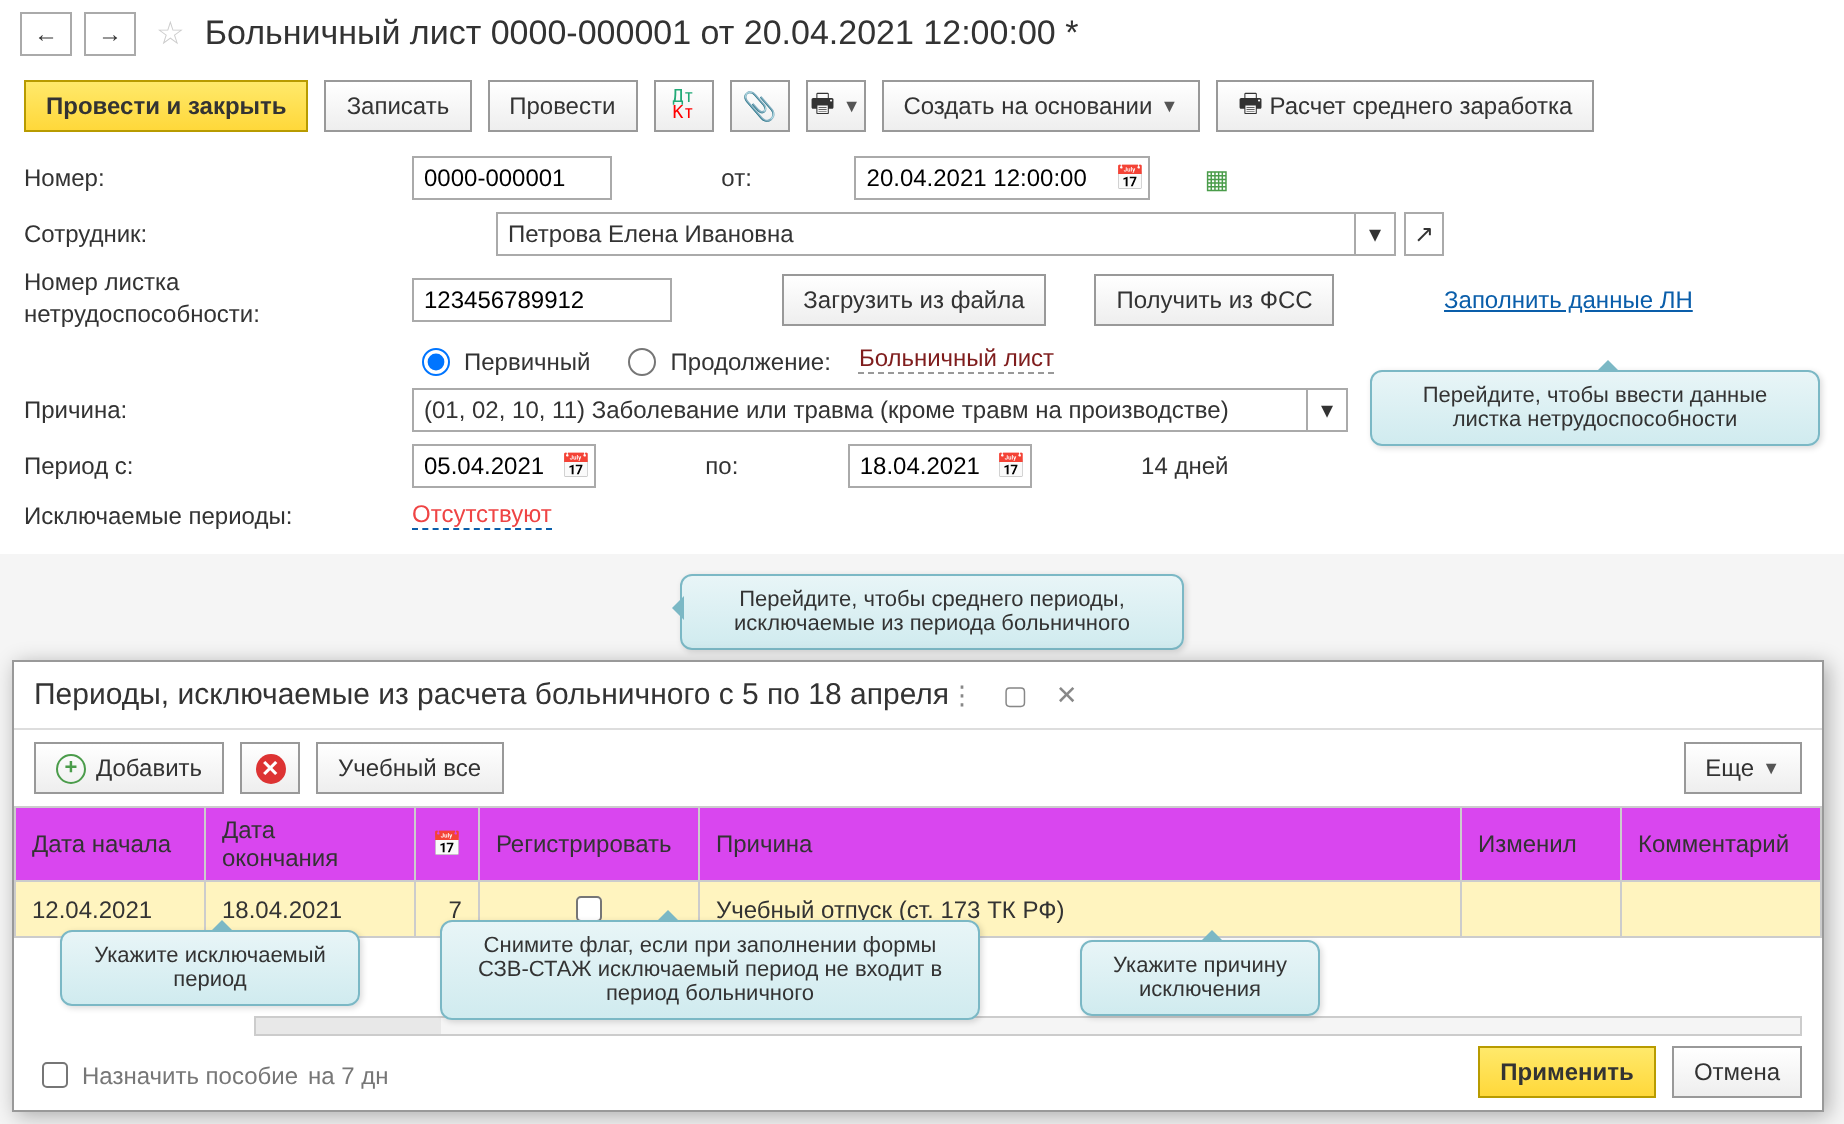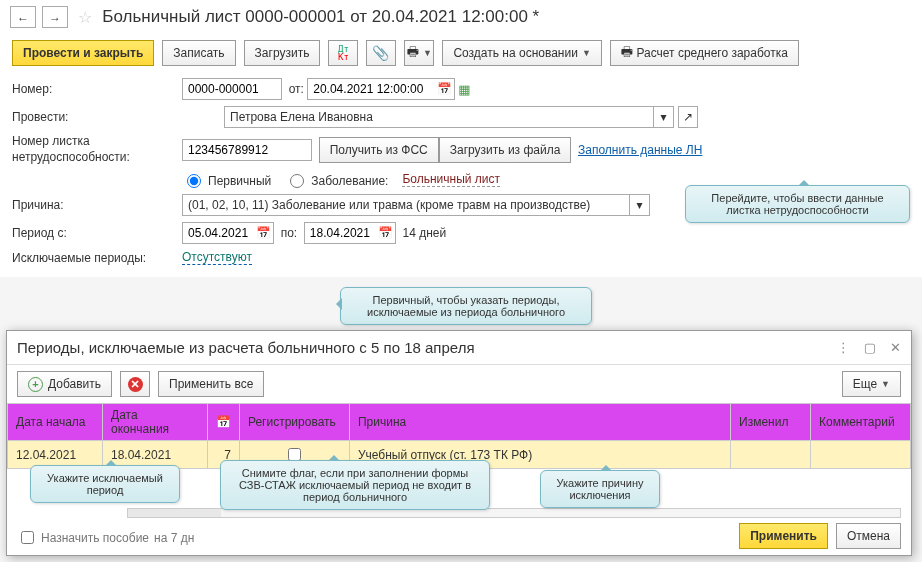--- a/index.html
+++ b/index.html
@@ -54,20 +54,21 @@
   border-color: #b89b00;
   font-weight: bold;
 }
 .btn-icon { width: 30px; justify-content: center; padding: 0; }
 .btn .arrow-down { font-size: 9px; margin-left: 4px; color: #555; }
 .form-area { padding: 6px 12px; background: #fff; }
 .form-row {
   display: flex;
   align-items: center;
   margin-bottom: 6px;
+  gap: 24px;
 }
 .label { width: 170px; }
 .label-wide { width: 170px; line-height: 1.3; }
 input[type="text"], select, .input {
   border: 1px solid #aaa;
   padding: 3px 5px;
   height: 22px;
   font-size: 12px;
   background: #fff;
 }
@@ -84,21 +85,21 @@
   background:#fff;
   width:20px;
   height:22px;
   display:flex;
   align-items:center;
   justify-content:center;
   cursor:pointer;
   border-left:none;
 }
 .link { color:#0a5eaa; text-decoration:underline; cursor:pointer; }
-.link-dashed { color:#0f766e; border-bottom:1px dashed #0a5eaa; cursor:pointer; }
+.link-dashed { color:#ef4444; border-bottom:1px dashed #0a5eaa; cursor:pointer; }
 .radio-row { display:flex; gap:14px; align-items:center; }
 .radio { display:flex; align-items:flex-end; gap:4px; }
 .radio input { width:14px; height:14px; }
 .rad-lbl-disabled { color:#7f1d1d; border-bottom:1px dashed #999; }
 .callout {
   background:linear-gradient(#e8f5f7,#d0ebef);
   border:1px solid #7bb8c5;
   border-radius:6px;
   padding:6px 10px;
   font-size:11px;
@@ -119,21 +120,21 @@
   position:absolute;
   left:6px; top:330px;
   width:906px; height:226px;
   background:#fff;
   border:1px solid #999;
   box-shadow:2px 2px 10px rgba(0,0,0,0.3);
 }
 .sw-header {
   display:flex;
   align-items:center;
-  justify-content:space-between;
+  justify-content:flex-start;
   padding:8px 10px;
   border-bottom:1px solid #ddd;
 }
 .sw-title { font-size:15px; }
 .sw-ctrl { display:flex; gap:14px; }
 .sw-ctrl span { cursor:pointer; color:#888; font-size:13px; }
 .sw-toolbar { display:flex; align-items:center; padding:6px 10px; gap:8px; }
 .btn-add { display:flex; align-items:center; gap:5px; }
 .circ-plus {
   width:15px;height:15px;border-radius:50%;border:1.5px solid #4b9c4b;
@@ -231,21 +232,21 @@
 <div class="header">
   <div class="nav-btn">←</div>
   <div class="nav-btn">→</div>
   <span class="star-icon">☆</span>
   <span class="title">Больничный лист 0000-000001 от 20.04.2021 12:00:00 *</span>
 </div>
 
 <div class="toolbar">
   <div class="btn btn-primary">Провести и закрыть</div>
   <div class="btn">Записать</div>
-  <div class="btn">Загрузить</div>
+  <div class="btn">Провести</div>
   <div class="btn btn-icon">
       <span class="dk-icon">
         <span class="b">Дт</span>
         <span class="r">Кт</span>
       </span>
     </div>
   <div class="btn btn-icon">
       <span class="icon-clip">📎</span>
     </div>
   <div class="btn btn-icon">
@@ -266,50 +267,50 @@
     <input type="text" style="width: 100px;" value="0000-000001">
     &nbsp;&nbsp;<span>от:</span>&nbsp;
     <div class="date-input">
       <input type="text" style="width: 128px;" value="20.04.2021 12:00:00">
       <span class="cal-icn">📅</span>
     </div>
     <span class="cal-ind icon-calendar-green">▦</span>
   </div>
 
   <div class="form-row">
-    <span class="label">Провести:</span>
+    <span class="label">Сотрудник:</span>
     <div class="emp-select">
       <div class="inp">
           <span>Петрова Елена Ивановна</span>
         </div>
       <div class="drop-btn">▾</div>
       <div class="drop-btn" style="border-left:1px solid #aaa;margin-left:4px">↗</div>
     </div>
   </div>
 
   <div class="form-row">
     <span class="label-wide">Номер листка нетрудоспособности:</span>
     <input type="text" style="width: 130px;" value="123456789912">
     &nbsp;&nbsp;
+    <div class="btn">Загрузить из файла</div>
     <div class="btn">Получить из ФСС</div>
-    <div class="btn">Загрузить из файла</div>
     &nbsp;&nbsp;
     <span class="link">Заполнить данные ЛН</span>
   </div>
 
   <div class="form-row">
     <span class="label"></span>
     <div class="radio-row">
       <label class="radio">
           <input type="radio" checked="" style="">
           <span>Первичный</span>
         </label>
       <label class="radio">
           <input type="radio" style="">
-          <span>Заболевание:</span>
+          <span>Продолжение:</span>
         </label>
       <span class="rad-lbl-disabled">Больничный лист</span>
     </div>
   </div>
 
   <div class="form-row">
     <span class="label">Причина:</span>
     <div class="reason-select">
       <div class="inp">
           <span>(01, 02, 10, 11) Заболевание или травма (кроме травм на производстве)</span>
@@ -333,40 +334,40 @@
   </div>
 
   <div class="form-row">
     <span class="label">Исключаемые периоды:</span>
     <span class="link-dashed">Отсутствуют</span>
   </div>
 
 </div>
 
 <div class="callout top-right">Перейдите, чтобы ввести данные листка нетрудоспособности</div>
-<div class="callout exc">Первичный, чтобы указать периоды, исключаемые из периода больничного</div>
+<div class="callout exc">Перейдите, чтобы среднего периоды, исключаемые из периода больничного</div>
 
 <div class="sub-window">
   <div class="sw-header">
     <span class="sw-title">Периоды, исключаемые из расчета больничного с 5 по 18 апреля</span>
     <div class="sw-ctrl">
       <span>⋮</span>
       <span>▢</span>
       <span>✕</span>
     </div>
   </div>
   <div class="sw-toolbar">
     <div class="btn btn-add">
         <span class="circ-plus">+</span>
         <span>Добавить</span>
       </div>
     <div class="btn btn-icon">
         <span class="circ-x">✕</span>
       </div>
-    <div class="btn">Применить все</div>
+    <div class="btn">Учебный все</div>
     <span class="spacer"></span>
     <div class="btn">
         <span>Еще</span>
         <span class="arrow-down">▼</span>
       </div>
   </div>
   <table class="sw-table">
     <thead>
       <tr>
         <th style="width:95px">Дата начала</th>

